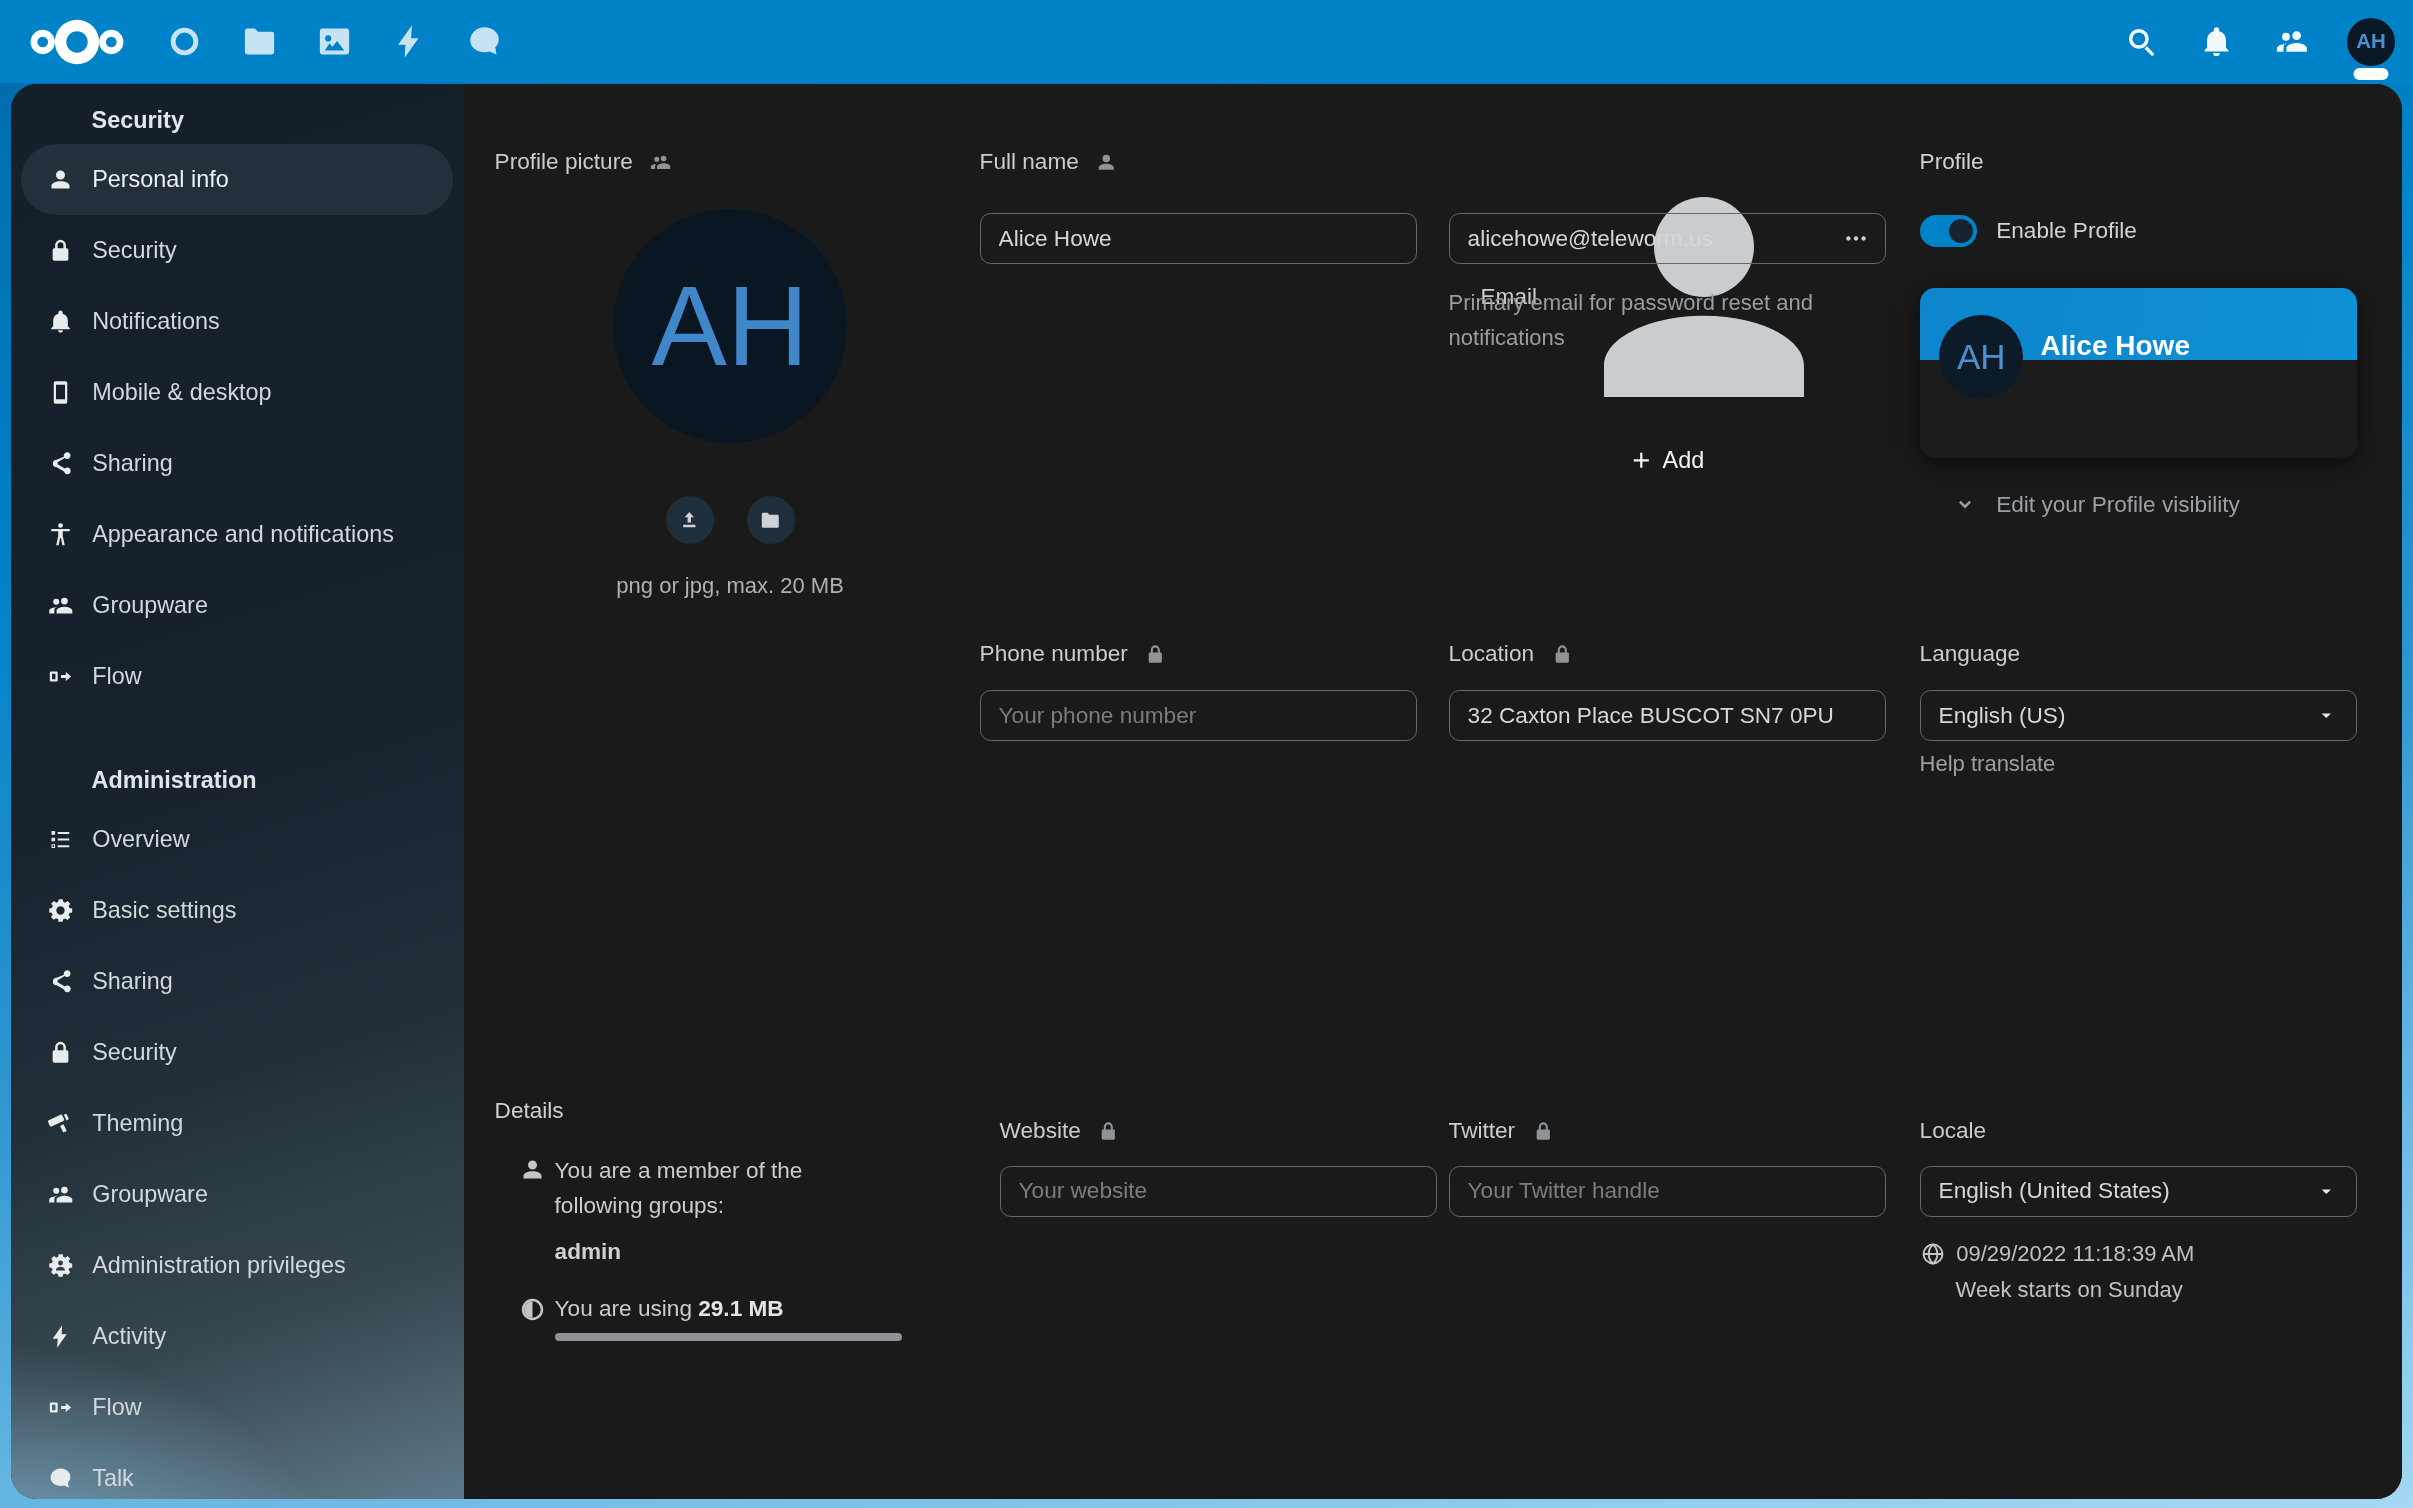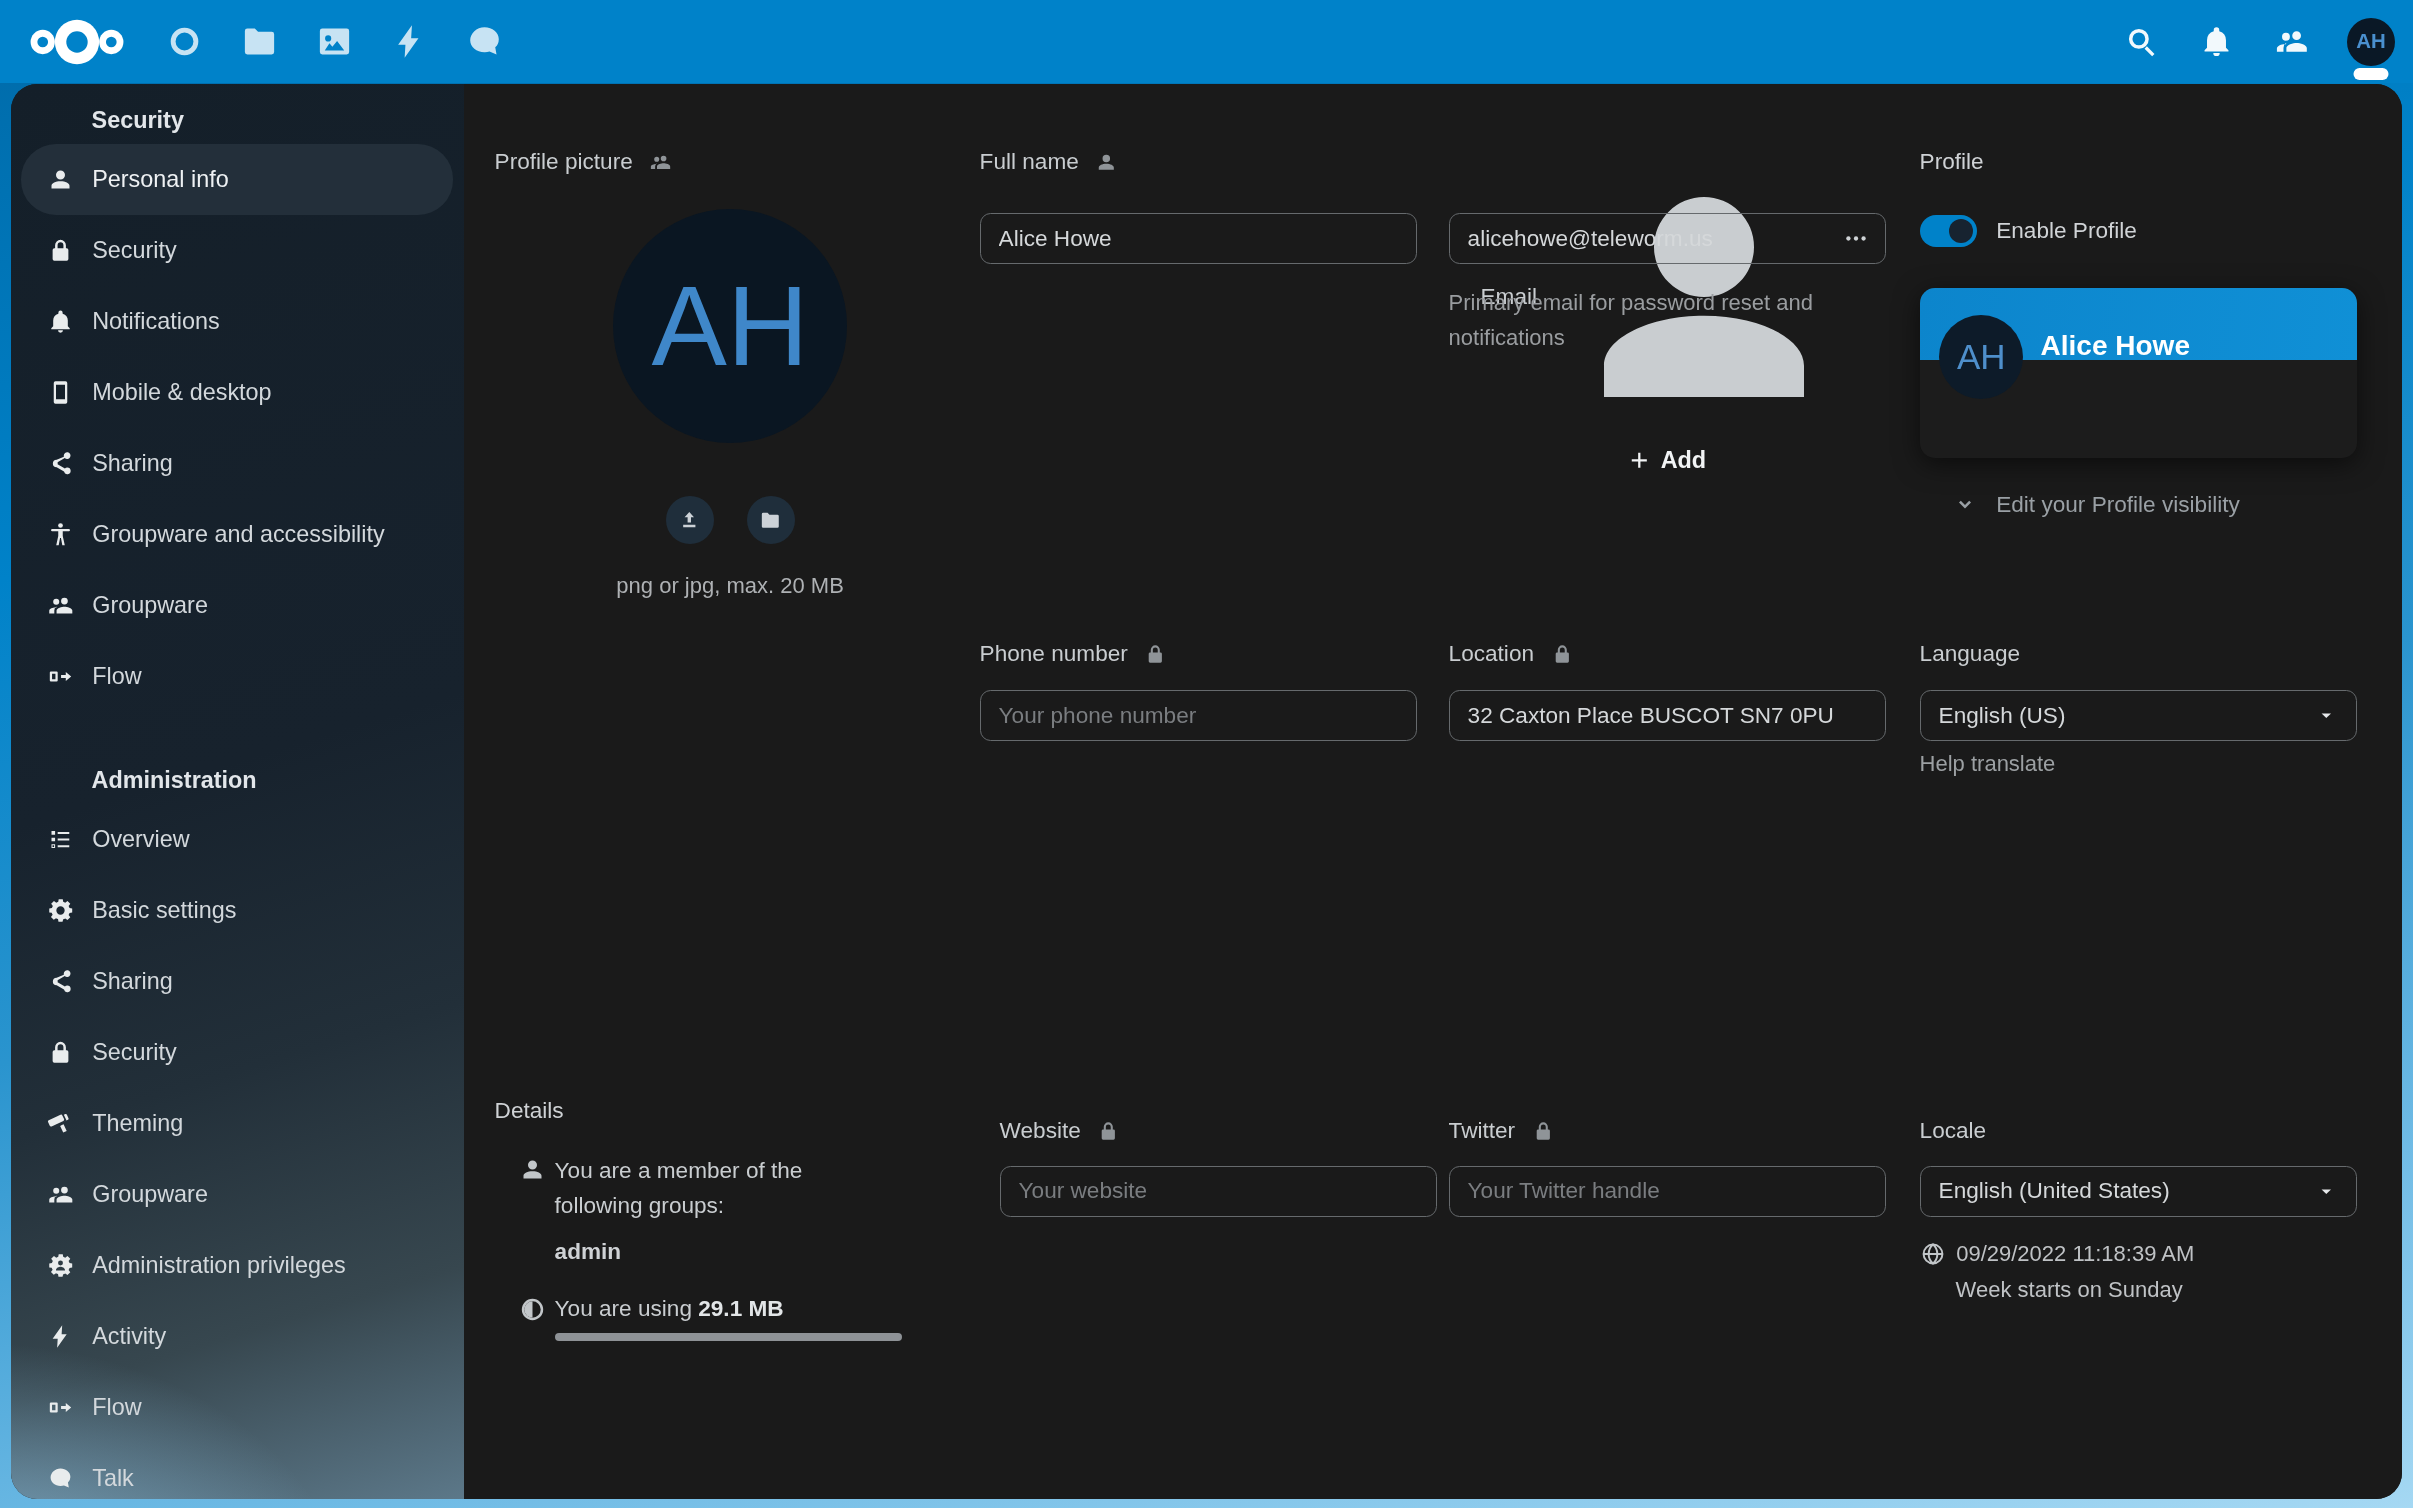--- a/index.html
+++ b/index.html
@@ -74,21 +74,21 @@
   .center-col { width:411px; margin-left:30px; display:flex; flex-direction:column; align-items:center; }
   .big-avatar { margin-top:32px; width:234px; height:234px; border-radius:50%; background:#0a1622; color:#3f87c9; font-size:113px; display:flex; align-items:center; justify-content:center; }
   .avatar-btns { margin-top:53px; display:flex; gap:33px; }
   .round-btn { width:48px; height:48px; border-radius:50%; background:#1f2e3b; display:flex; align-items:center; justify-content:center; cursor:pointer; color:#ccd2d7; }
   .round-btn .ic { width:22.6px; height:22.6px; }
   .avatar-hint { margin-top:27px; height:30px; line-height:30px; font-size:22px; color:#aeb1b4; }
 
   #sec-fullname input, #sec-email input { margin-top:36px; }
   .email-head { display:flex; align-items:center; justify-content:space-between; height:30px;flex-direction:column; }
   .email-head .left { display:flex; align-items:center; gap:16.6px; font-size:22.6px; color:#c9cdd0; }
-  .add-btn { display:flex; align-items:center; gap:10px; color:#f2f4f5; font-size:23.4px; font-weight:bold; cursor:pointer; }
+  .add-btn { display:flex; align-items:center; gap:10px; color:#f2f4f5; font-size:23.4px; font-weight:normal; cursor:pointer; }
   .add-btn .ic { width:22.6px; height:22.6px; }
   .helper { margin-top:21px; width:422px; font-size:22px; line-height:35px; color:#9a9da0; }
 
   .toggle-row { margin-top:38px; height:32px; display:flex; align-items:center; gap:19.6px; font-size:22.6px; color:#d0d3d6; cursor:pointer; }
   .toggle { width:57px; height:32px; border-radius:16px; background:#0082c9; position:relative; flex:0 0 auto; }
   .toggle .knob { position:absolute; right:3.8px; top:3.8px; width:24px; height:24px; border-radius:50%; background:#172330; }
   .profile-card { margin-top:41px; width:437px; height:170px; border-radius:15px; overflow:hidden; position:relative; background:#1c1c1c; box-shadow:0 6px 26px rgba(0,0,0,.55); cursor:pointer; }
   .card-top { height:72px; background:linear-gradient(100deg,#0c85cc,#1090d6); }
   .card-avatar { position:absolute; left:19.6px; top:27px; width:84px; height:84px; border-radius:50%; background:#0d1b29; color:#4e8fcb; font-size:35px; display:flex; align-items:center; justify-content:center; }
   .card-name { position:absolute; left:121px; top:42px; font-size:28px; font-weight:bold; color:#ffffff; }
@@ -238,21 +238,21 @@
           </span>
           <span class="lbl">Sharing</span>
         </div>
         <div class="side-item">
           <span class="ic">
             <svg viewBox="0 0 24 24" fill="currentColor">
               <circle cx="12" cy="4" r="2.1"></circle>
               <path d="M4.6 7.2h14.8a1 1 0 0 1 0 2H14v4.2l1.8 8.1h-2.2L12.4 15h-.8l-1.2 6.5H8.2L10 13.4V9.2H4.6a1 1 0 0 1 0-2z"></path>
             </svg>
           </span>
-          <span class="lbl">Groupware and accessibility</span>
+          <span class="lbl">Appearance and notifications</span>
         </div>
         <div class="side-item">
           <span class="ic">
             <svg viewBox="0 0 24 24" fill="currentColor">
               <path d="M15.5 11a3 3 0 1 0-3-3 3 3 0 0 0 3 3zm-7.3.4a2.7 2.7 0 1 0-2.7-2.7 2.7 2.7 0 0 0 2.7 2.7zm7.3 1.6c-2.3 0-7 1.2-7 3.5V19h14v-2.5c0-2.3-4.7-3.5-7-3.5zm-7.2.9q-.55-.1-1.1-.1c-1.9 0-5.2 1-5.2 2.9V19h4.5v-2.5a4.3 4.3 0 0 1 1.8-3.6z"></path>
             </svg>
           </span>
           <span class="lbl">Groupware</span>
         </div>
         <div class="side-item">

